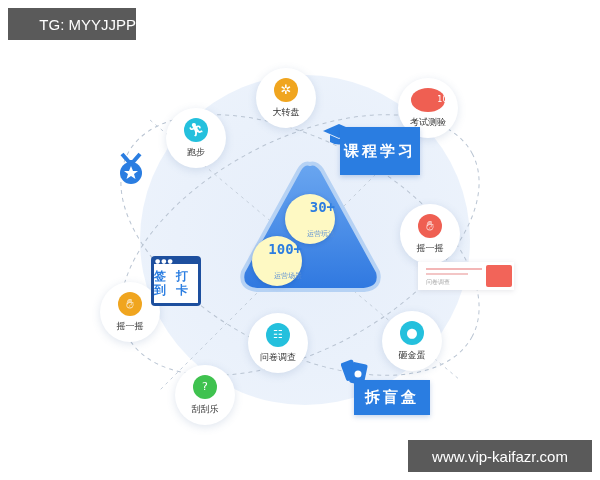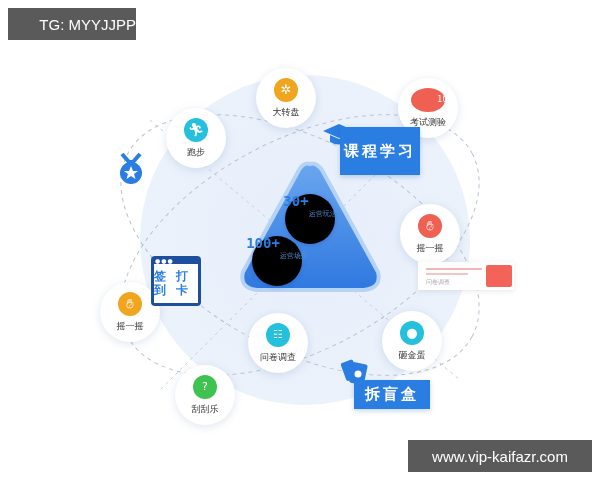--- a/index.html
+++ b/index.html
@@ -35,21 +35,21 @@
     box-shadow: 0 2px 5px rgba(30, 90, 180, 0.25);
   }
   .badge-icon {
     position: absolute; display: flex; align-items: center; justify-content: center;
   }
 
   .triangle-wrap { position: absolute; left: 238px; top: 160px; width: 145px; height: 135px; }
   .triangle-wrap svg { position: absolute; left: 0; top: 0; }
   .stat {
     position: absolute; width: 50px; height: 50px; border-radius: 50%;
-    background: #000000; display: flex; flex-direction: row; align-items: flex-start; justify-content: center;
+    background: #fef9c3; display: flex; flex-direction: column; align-items: flex-end; justify-content: center;
     box-shadow: 0 1px 4px rgba(20, 70, 160, 0.3);
   }
   .stat .num { font-size: 14px; font-weight: bold; color: #2c7de0; line-height: 1; font-family: "DejaVu Sans Mono", monospace; }
   .stat .cap { font-size: 7px; color: #5a8fd6; margin-top: 15px; white-space: nowrap; }
 
   .signin {
     position: absolute; left: 151px; top: 256px; width: 50px; height: 50px;
     background: #1d4f9e; border-radius: 4px; padding: 8px 3px 3px 3px;
   }
   .signin .dots { position: absolute; left: 4px; top: 2px; color: #fff; font-size: 6px; letter-spacing: 1px; line-height: 1; }
@@ -172,21 +172,21 @@
     </div>
   </div>
 
   <div class="badge-icon" style="left:341px; top:357px; width:30px; height:30px;">
     <svg width="30" height="30" viewBox="0 0 30 30">
       <rect x="2" y="4" width="13" height="19" rx="2" fill="#2a7de1" transform="rotate(-20 8 13)"></rect>
       <rect x="10" y="6" width="15" height="21" rx="2" fill="#2a7de1" transform="rotate(12 17 16)"></rect>
       <circle cx="17" cy="17" r="3.5" fill="#ffffff"></circle>
     </svg>
   </div>
-  <div class="tag" style="left:354px; top:380px; width:76px; height:29px;">
+  <div class="tag" style="left:354px; top:380px; width:76px; height:35px;">
     <span>拆盲盒</span>
   </div>
 
   <div class="mini-card">
     <div class="line1"></div>
     <div class="line2"></div>
     <span class="txt">问卷调查</span>
     <div class="btn"></div>
   </div>
 

